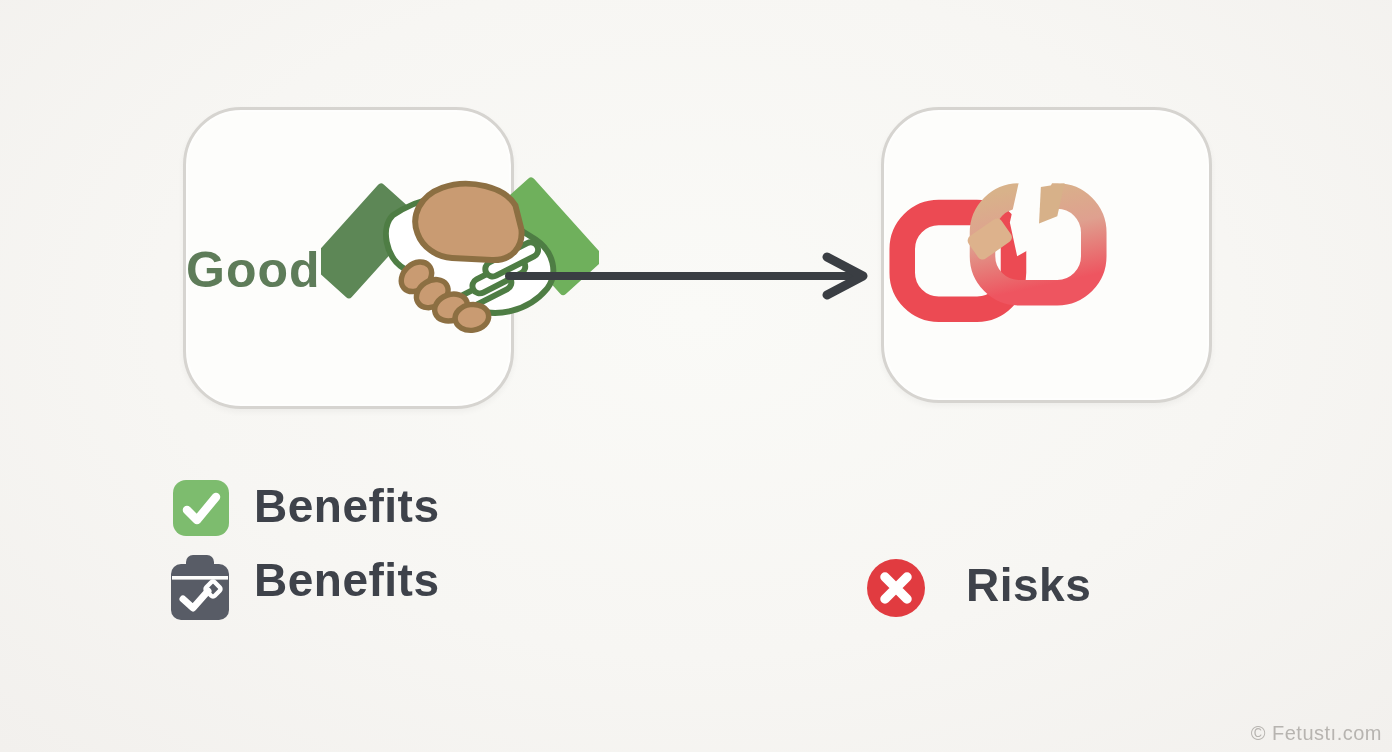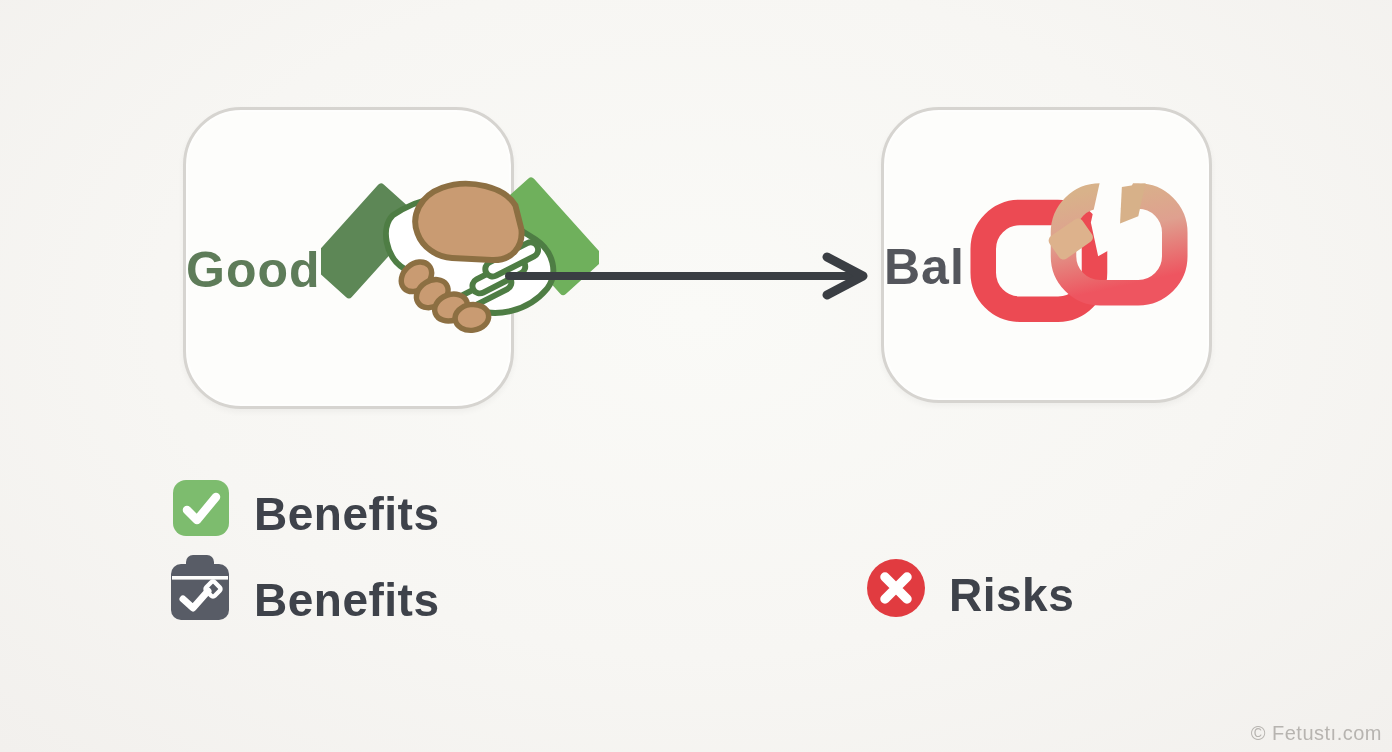--- a/index.html
+++ b/index.html
@@ -23,30 +23,30 @@
   .card-title{
     margin-top:24px;
     font-size:50px;font-weight:700;letter-spacing:1px;line-height:1.1;
   }
   .card-good .card-title{color:#5e7c59;}
   .card-bad .card-title{color:#54565c;}
   .card-icon{margin-top:2px;}
   .arrow-wrap{position:absolute;left:505px;top:252px;width:375px;height:48px;}
   .row{
     position:absolute;
-    display:flex;align-items:flex-end;
+    display:flex;align-items:flex-start;
   }
   .row-label{
     font-size:46px;font-weight:700;color:#3e424a;letter-spacing:0.5px;
     white-space:nowrap;
   }
   .row-g1{left:172px;top:479px;gap:24px;}
   .row-g2{left:168px;top:553px;gap:22px;}
   .row-b1{left:866px;top:474px;gap:36px;}
-  .row-b2{left:866px;top:558px;gap:23px;}
+  .row-b2{left:866px;top:558px;gap:40px;}
   .watermark{
     position:absolute;right:10px;bottom:7px;
     font-size:20px;color:#b7b4b0;letter-spacing:0.5px;margin-left:12px;
   }
 </style>
 </head>
 <body>
 
 <div class="canvas">
 
@@ -80,21 +80,20 @@
   </div>
 
   <div class="arrow-wrap">
     <svg viewBox="0 0 375 48" width="375" height="48">
       <line x1="4" y1="24" x2="348" y2="24" stroke-width="8" stroke-linecap="round" stroke="#3a3e43"></line>
       <polyline points="322,5 358,24 322,43" fill="none" stroke-width="9" stroke-linecap="round" stroke-linejoin="round" stroke="#3a3e43"></polyline>
     </svg>
   </div>
 
   <div class="card card-bad">
-    <div class="card-title">Bal</div>
     <div class="card-icon">
       <svg viewBox="0 0 250 175" width="228" height="160">
         <defs>
           <linearGradient id="tanred" x1="0" y1="0" x2="0.25" y2="1">
             <stop offset="0" stop-color="#d8b28a"></stop>
             <stop offset="0.45" stop-color="#dfa08f"></stop>
             <stop offset="1" stop-color="#ee5560"></stop>
           </linearGradient>
         </defs>
 

